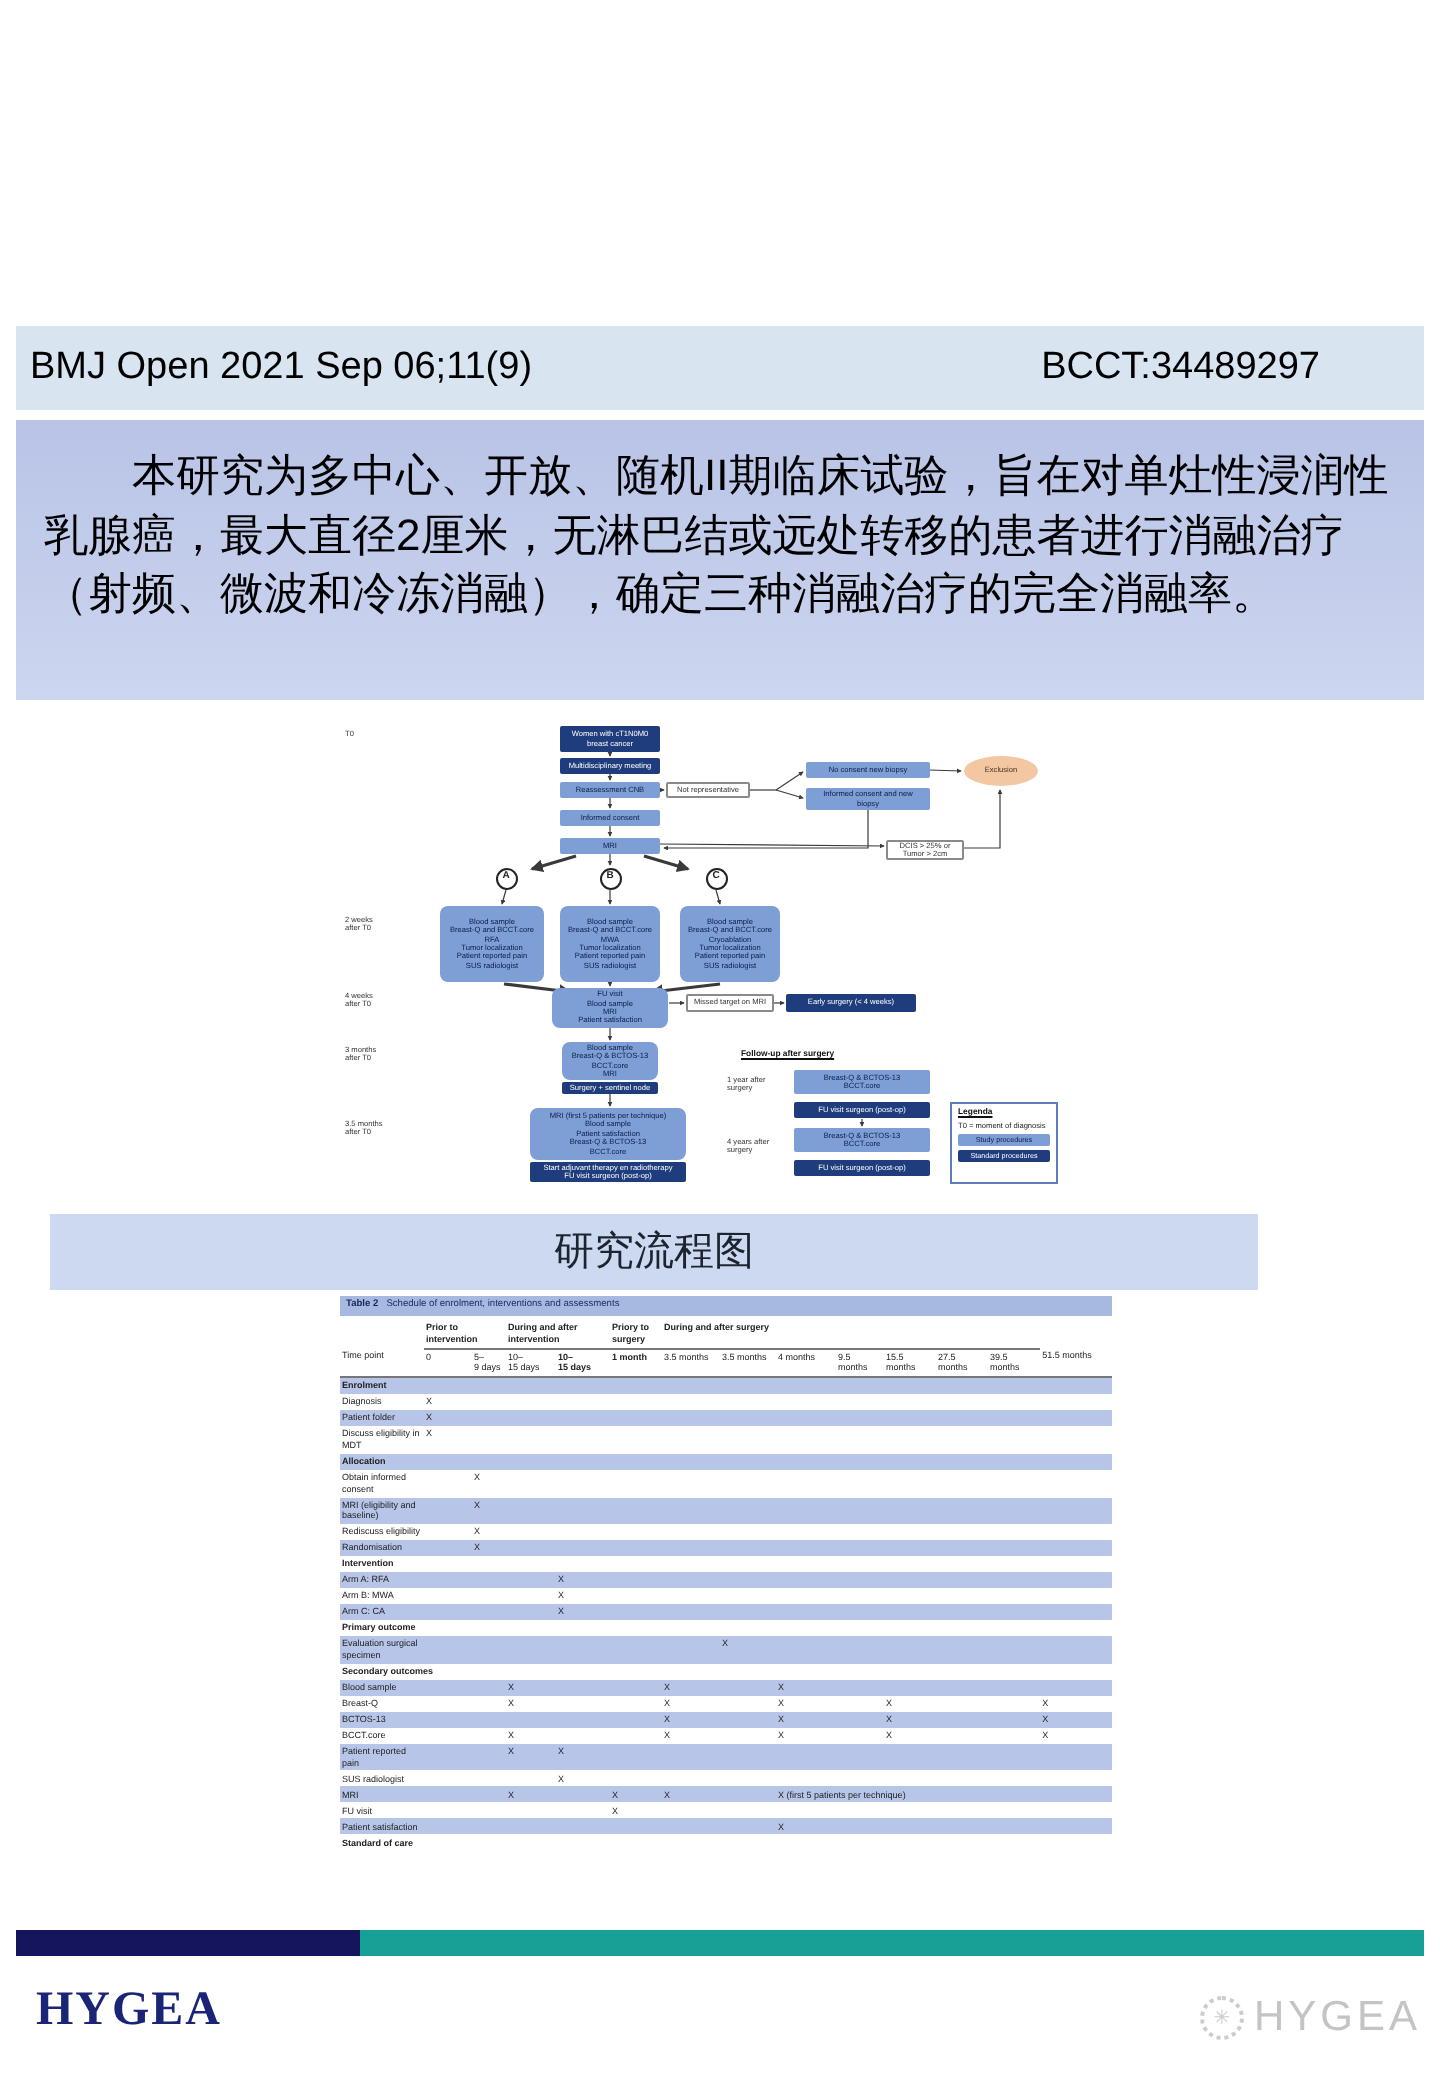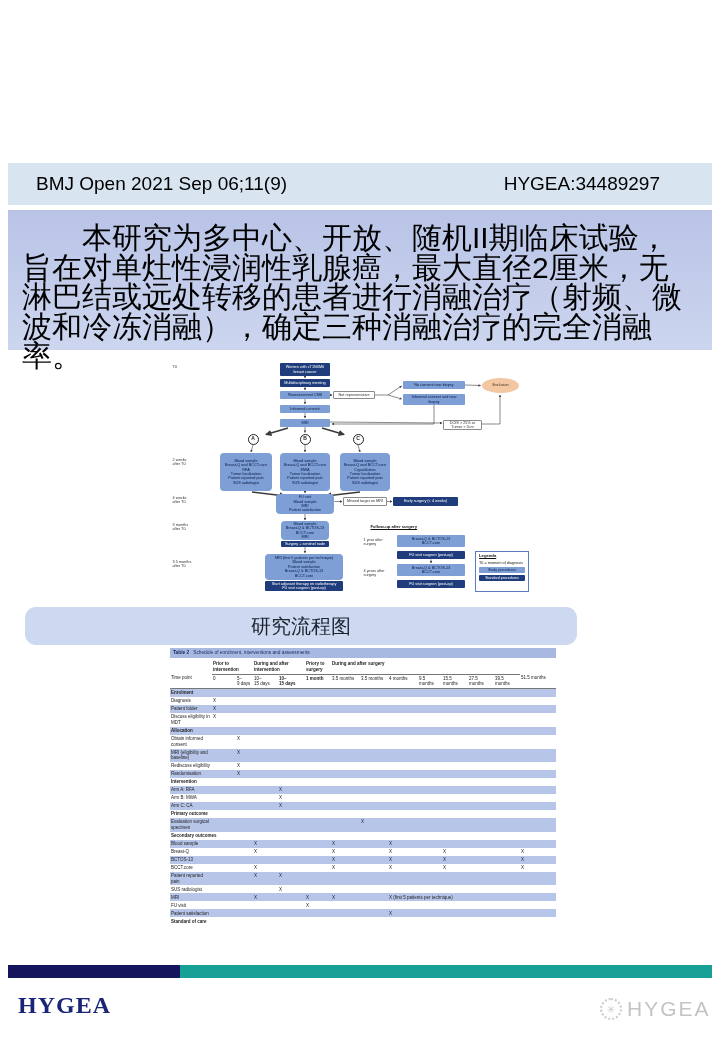--- a/index.html
+++ b/index.html
@@ -4,30 +4,30 @@
 <style>
   html,body{margin:0;padding:0;background:#fff;}
   #canvas{position:relative;width:720px;height:1040px;background:#fff;overflow:hidden;
           font-family:"Liberation Sans","DejaVu Sans",sans-serif;}
 
   
   .title{position:absolute;left:10px;top:6px;width:702px;font-size:27px;line-height:38px;
          font-weight:bold;color:#000;letter-spacing:0;}
   .journal-bar{position:absolute;left:8px;top:163px;width:704px;height:42px;background:#d9e4f1;
                display:flex;align-items:center;justify-content:space-between;
-               padding:0 52px 0 28px;box-sizing:border-box;font-size:19px;color:#000;}
+               padding:0 52px 0 7px;box-sizing:border-box;font-size:19px;color:#000;}
   .abstract{position:absolute;left:8px;top:210px;width:704px;height:140px;
             background:linear-gradient(#b9c3e6,#ccd6ef);
-            font-size:30px;line-height:29.5px;color:#000;box-sizing:border-box;
+            font-size:22px;line-height:29.5px;color:#000;box-sizing:border-box;
             padding:13px 14px 0 14px;text-indent:2em;}
 
   
   .caption{position:absolute;background:#cdd9f1;text-align:center;color:#1c2430;
            font-size:20px;}
-  #caption-flow{left:25px;top:607px;width:552px;height:38px;line-height:38px;border-radius:11px;}
+  #caption-flow{left:25px;top:607px;width:604px;height:38px;line-height:38px;}
   #caption-table{left:44px;top:925px;width:651px;height:37px;line-height:37px;}
 
   
   #flowchart{position:absolute;left:170px;top:358px;width:380px;height:246px;background:#fff;
              font-size:3.8px;line-height:1.18;}
   #flow-arrows{position:absolute;left:0;top:0;pointer-events:none;}
   .fc-node{position:absolute;box-sizing:border-box;display:flex;align-items:center;
            justify-content:center;text-align:center;white-space:pre-line;padding:0.5px;
            border-radius:1px;}
   .fc-dark{background:#1f3d7c;color:#fff;}
@@ -78,21 +78,21 @@
   #watermark .wm-text{font-size:21px;letter-spacing:2px;}
 </style>
 </head>
 <body>
 
 <div id="canvas">
 
 
   <div class="journal-bar">
     <span>BMJ Open 2021 Sep 06;11(9)</span>
-    <span>HYGEA:34489297</span>
+    <span>BCCT:34489297</span>
   </div>
 
   <div class="abstract">本研究为多中心、开放、随机II期临床试验，旨在对单灶性浸润性乳腺癌，最大直径2厘米，无淋巴结或远处转移的患者进行消融治疗（射频、微波和冷冻消融），确定三种消融治疗的完全消融率。</div>
 
   <div id="flowchart">
     <svg id="flow-arrows" width="380" height="246" viewBox="0 0 380 246">
       <defs>
         <marker id="ah" markerWidth="5" markerHeight="5" refX="3.4" refY="2" orient="auto">
           <path d="M0,0L4,2L0,4z" fill="#3a3a3a"></path>
         </marker>

